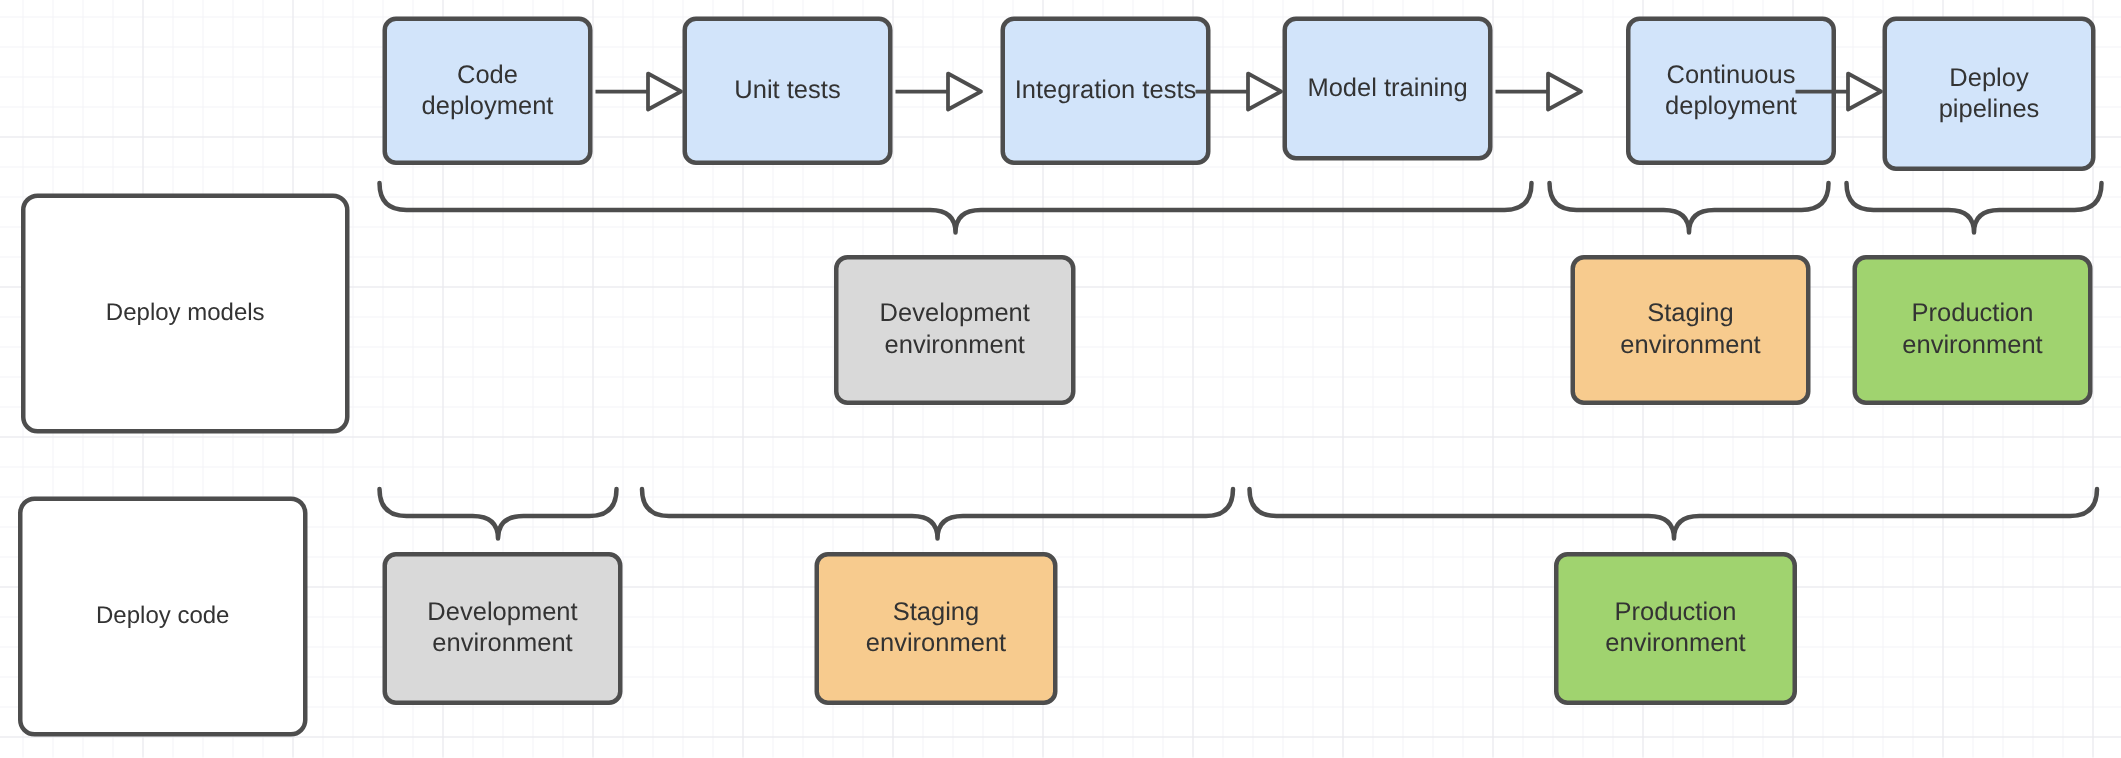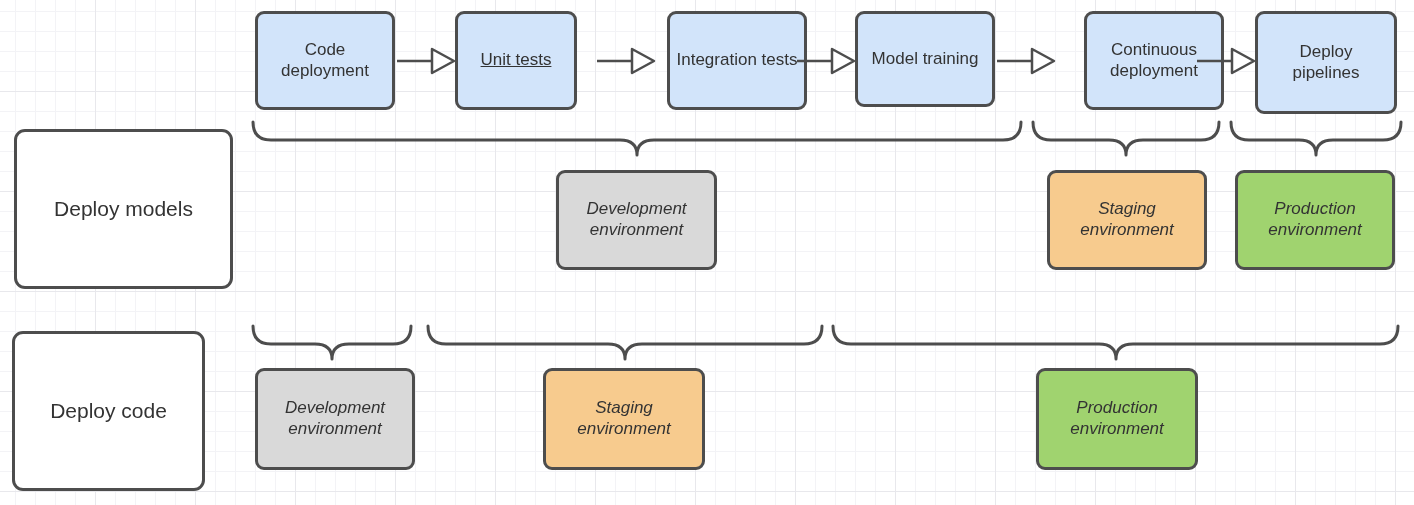--- a/index.html
+++ b/index.html
@@ -15,36 +15,36 @@
     background-size:100px 100px,100px 100px,20px 20px,20px 20px;
     background-position:-5px -9px,-5px -9px,-5px -9px,-5px -9px;
   }
   .node{
     position:absolute;box-sizing:border-box;
     border:3px solid #4d4d4d;border-radius:9px;
     display:flex;align-items:center;justify-content:center;
     text-align:center;line-height:1.22;padding:2px 6px;
   }
   .step{font-size:17px;}
-  .env{font-size:17px;font-style:italic;}
-  .row-label{font-size:21px;background:#ffffff;border-radius:11px;}
+  .env{font-size:17px;}
+  .row-label{font-size:16px;background:#ffffff;border-radius:11px;}
   .overlay{position:absolute;left:0;top:0;pointer-events:none;}
   .brace{fill:none;stroke-width:3;stroke-linecap:round;stroke-linejoin:round;}
   .flowline{stroke-width:2.5;stroke-linecap:butt;}
   .arrowhead{fill:#ffffff;stroke-width:2.5;stroke-linejoin:round;}
 </style>
 </head>
 <body>
 
 <div class="canvas" style="color: rgb(51, 51, 51); background-color: rgb(255, 255, 255);">
 
   <div class="node step" style="left: 255px; top: 11px; width: 140px; height: 99px; background-color: rgb(210, 228, 250); border-color: rgb(77, 77, 77);">
     <span>Code deployment</span>
   </div>
-  <div class="node step" style="left: 455px; top: 11px; width: 122px; height: 99px; background-color: rgb(210, 228, 250); border-color: rgb(77, 77, 77); text-decoration: underline;">
+  <div class="node step" style="left: 455px; top: 11px; width: 140px; height: 99px; background-color: rgb(210, 228, 250); border-color: rgb(77, 77, 77);">
     <span>Unit tests</span>
   </div>
   <div class="node step" style="left: 655px; top: 11px; width: 140px; height: 99px; background-color: rgb(210, 228, 250); border-color: rgb(77, 77, 77); margin-left: 12px;">
     <span>Integration tests</span>
   </div>
   <div class="node step" style="left: 855px; top: 11px; width: 140px; height: 96px; background-color: rgb(210, 228, 250); border-color: rgb(77, 77, 77);">
     <span>Model training</span>
   </div>
   <div class="node step" style="left: 1084px; top: 11px; width: 140px; height: 99px; background-color: rgb(210, 228, 250); border-color: rgb(77, 77, 77);">
     <span>Continuous deployment</span>

